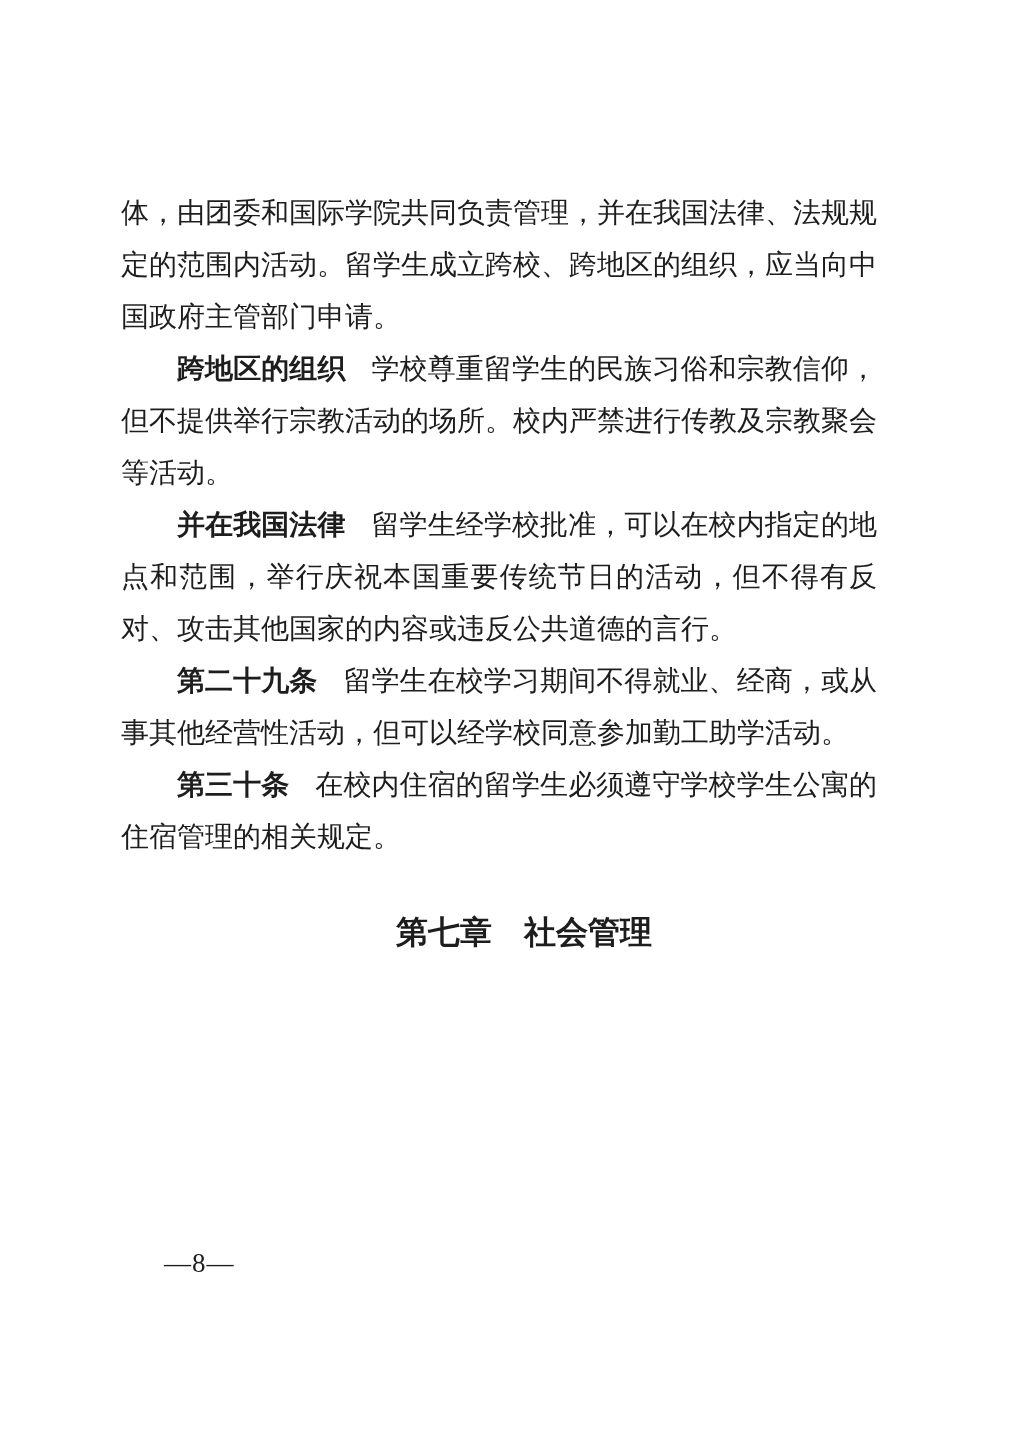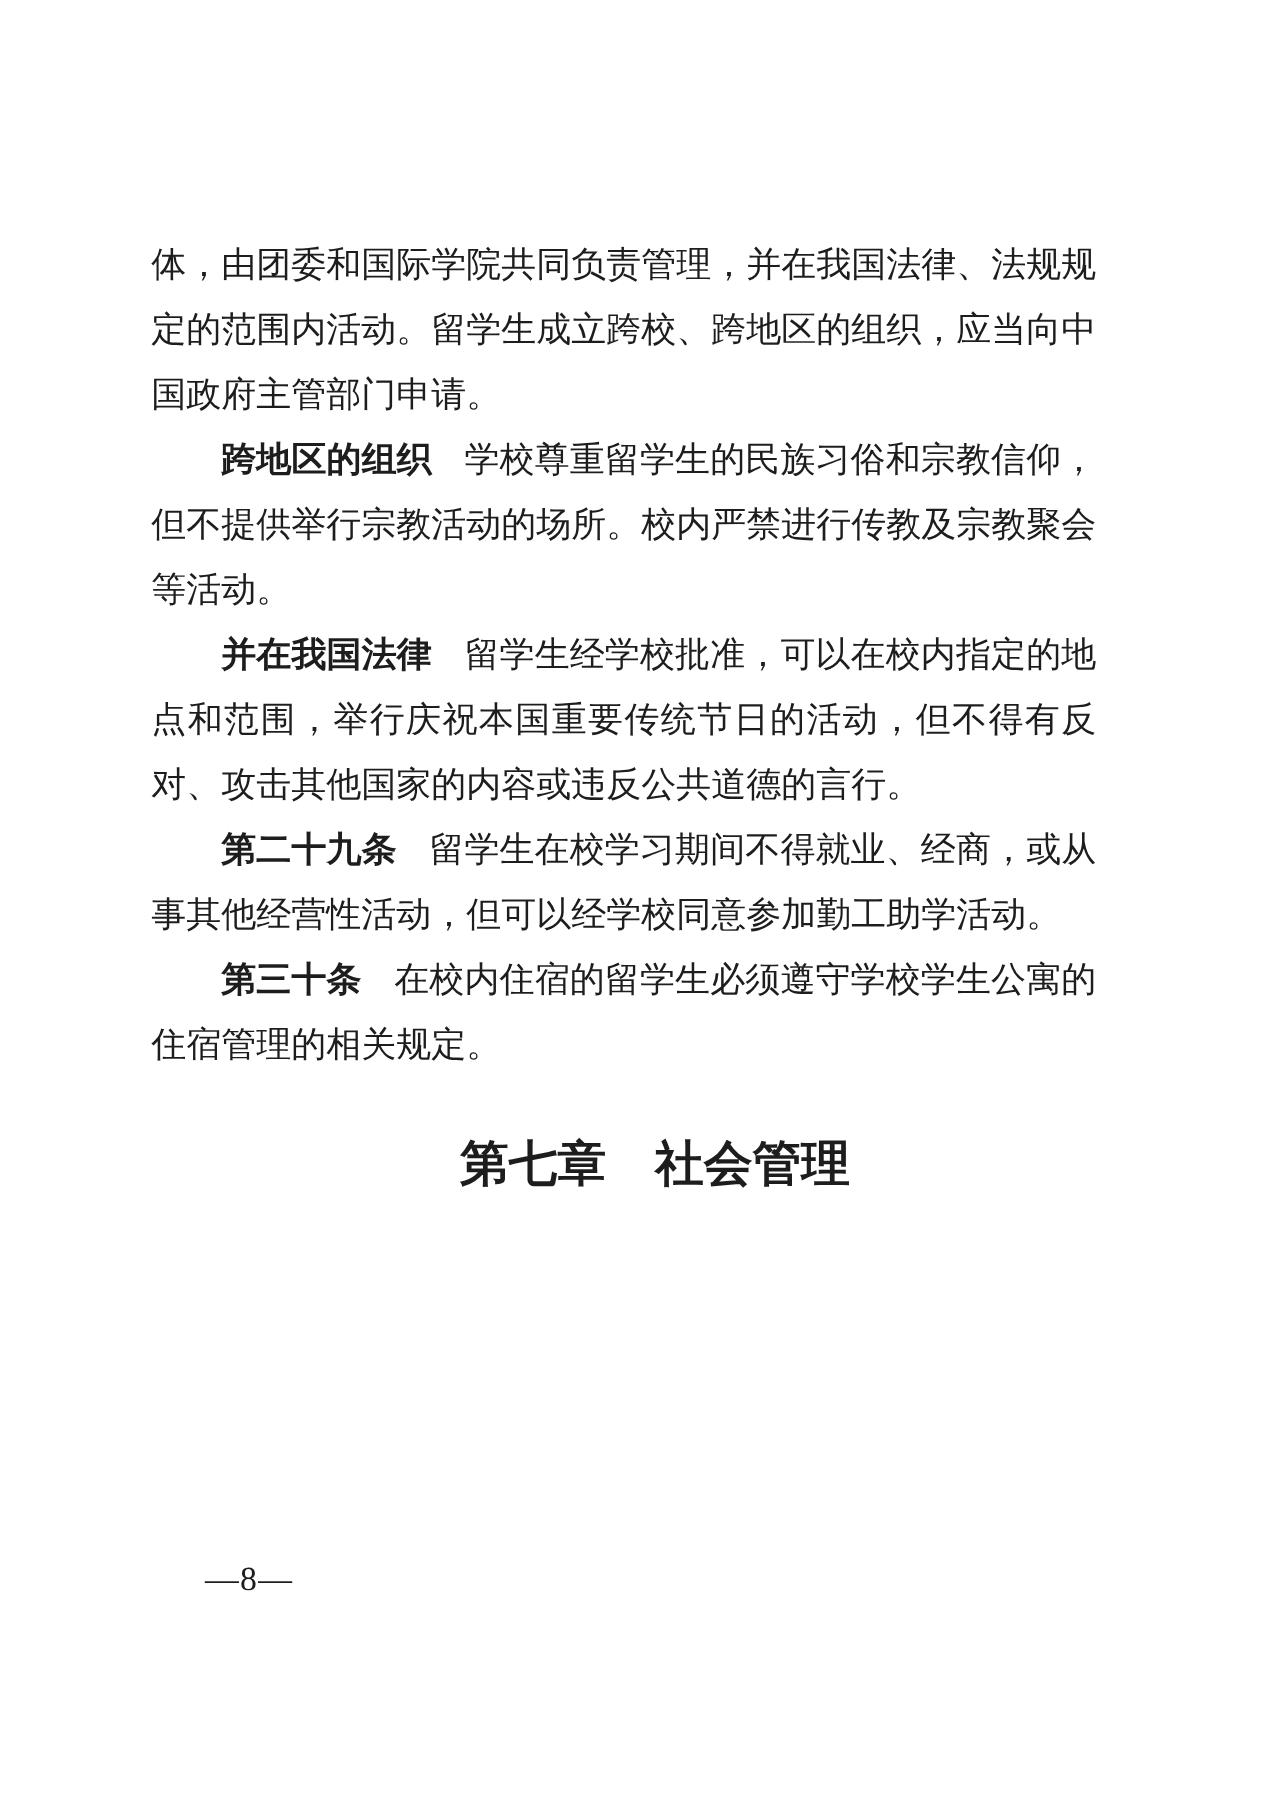--- a/index.html
+++ b/index.html
@@ -35,21 +35,21 @@
   }
   .art-no {
     font-weight: 700;
     margin-right: 26px;
   }
   .chapter {
     font-weight: 700;
     text-align: center;
     padding-left: 50px;
     margin-top: 43px;
-    font-size: 39px;
+    font-size: 32px;
     line-height: 52px;
   }
   .page-number {
     position: absolute;
     left: 164px;
     top: 1248px;
     font-size: 27px;
     line-height: 30px;
     letter-spacing: 1px;
     color: #1d1d1d;

